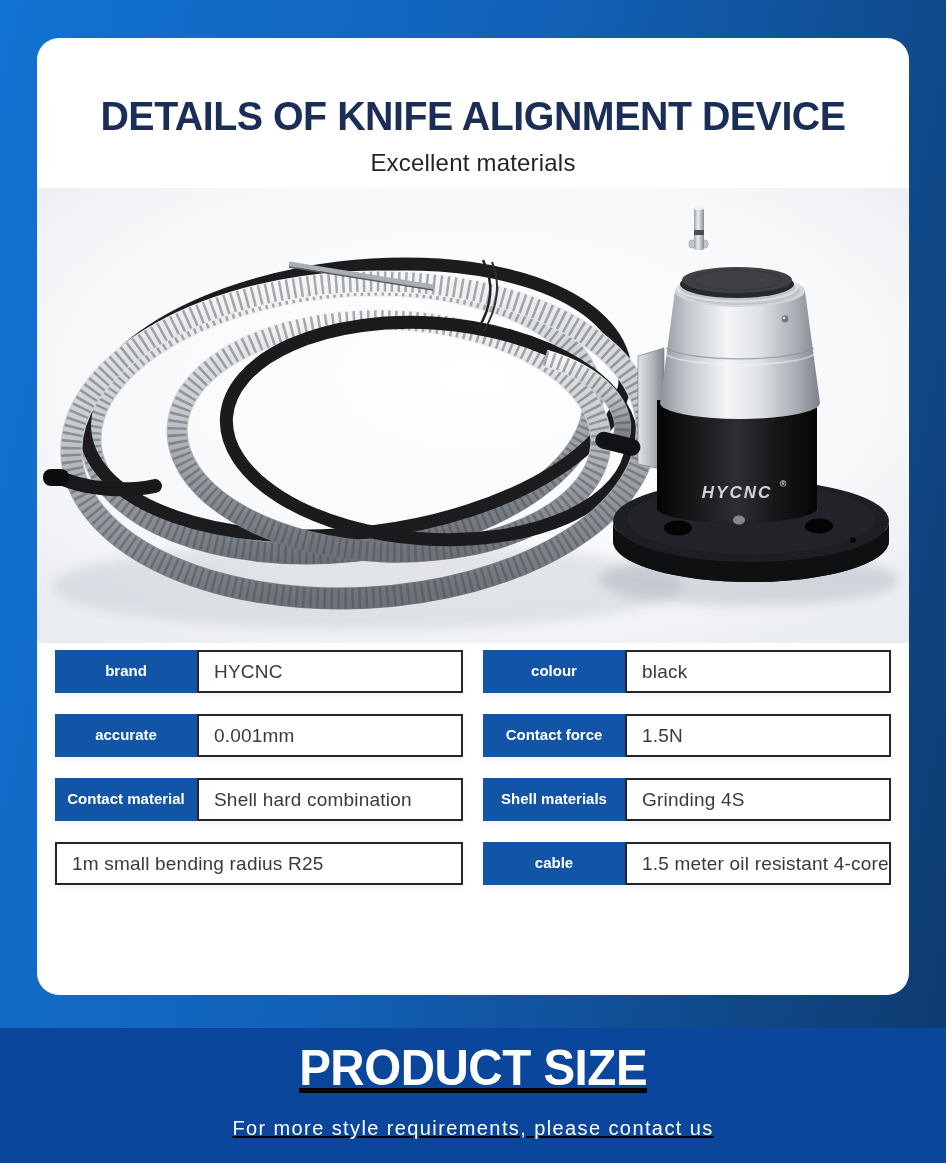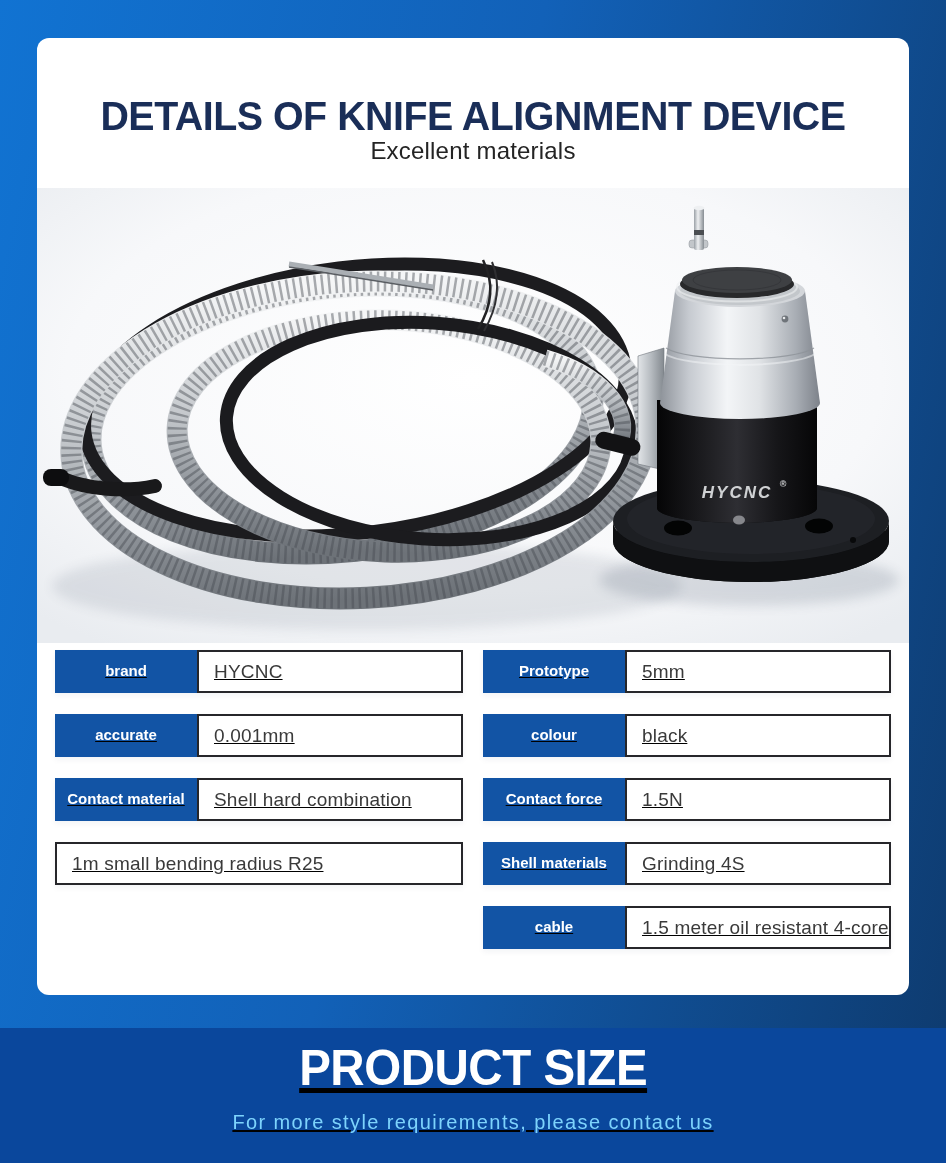--- a/index.html
+++ b/index.html
@@ -12,41 +12,41 @@
     position:absolute;left:0;right:0;top:1028px;bottom:0;
     background:var(--footer-blue,#0a479c);
     display:flex;flex-direction:column;align-items:center;
     padding-top:14px;box-sizing:border-box;text-decoration:underline;
   }
   .footer-title{
     color:#ffffff;font-size:50px;font-weight:bold;line-height:1.05;
     letter-spacing:-0.5px;transform:scaleX(0.95);white-space:nowrap;
   }
   .footer-sub{
-    margin-top:16px;color:#7dd3fc;font-size:20px;letter-spacing:1.4px;white-space:nowrap;
+    margin-top:22px;color:#ffffff;font-size:20px;letter-spacing:1.4px;white-space:nowrap;
   }
   .card{
     position:absolute;left:37px;top:38px;width:872px;height:957px;
-    background:#ffffff;border-radius:12px;
+    background:#ffffff;border-radius:22px;
   }
   .card-title{
     margin-top:58px;text-align:center;
     color:var(--title-navy,#1a2e58);
     font-size:41px;font-weight:bold;letter-spacing:-0.5px;line-height:1.0;
     transform:scaleX(0.96);white-space:nowrap;
   }
   .card-sub{
-    margin-top:0;text-align:center;color:#242424;font-size:24px;letter-spacing:0.2px;
+    margin-top:12px;text-align:center;color:#242424;font-size:24px;letter-spacing:0.2px;
   }
   .photo{
     position:absolute;left:0;top:150px;width:872px;height:455px;
   }
   .spec-table{
     position:absolute;left:18px;top:612px;width:836px;
-    display:flex;gap:20px;text-decoration:underline;
+    display:flex;gap:20px;
   }
   .spec-col{
     display:flex;flex-direction:column;gap:21px;width:408px;
   }
   .spec-row{
     display:flex;height:43px;box-shadow:0 3px 6px rgba(20,40,80,0.05);
   }
   .spec-label{
     width:142px;box-sizing:border-box;padding:0 8px;
     background:var(--accent-blue,#1254a5);
@@ -209,24 +209,20 @@
       <div class="spec-row">
         <div class="spec-label">Contact material</div>
         <div class="spec-value">Shell hard combination</div>
       </div>
       <div class="spec-row">
         <div class="spec-value">1m small bending radius R25</div>
       </div>
     </div>
     <div class="spec-col">
       <div class="spec-row">
-        <div class="spec-label">Prototype</div>
-        <div class="spec-value">5mm</div>
-      </div>
-      <div class="spec-row">
         <div class="spec-label">colour</div>
         <div class="spec-value">black</div>
       </div>
       <div class="spec-row">
         <div class="spec-label">Contact force</div>
         <div class="spec-value">1.5N</div>
       </div>
       <div class="spec-row">
         <div class="spec-label">Shell materials</div>
         <div class="spec-value">Grinding 4S</div>

